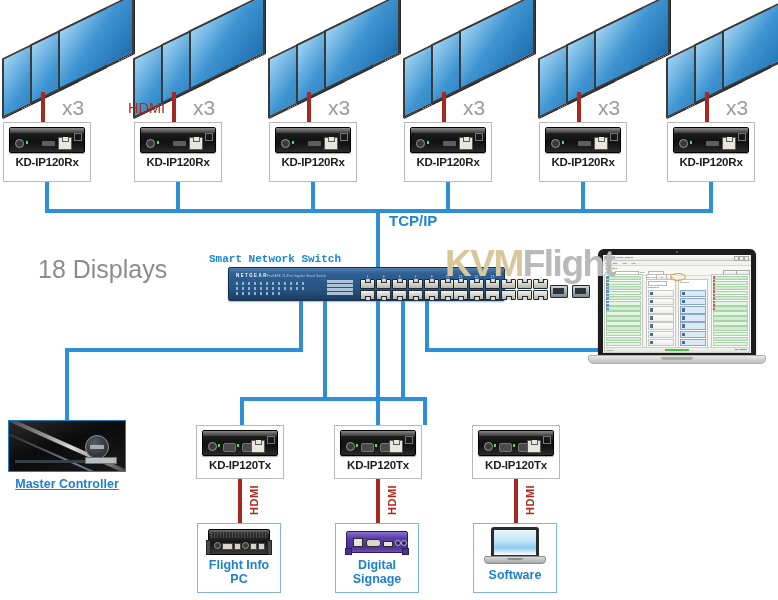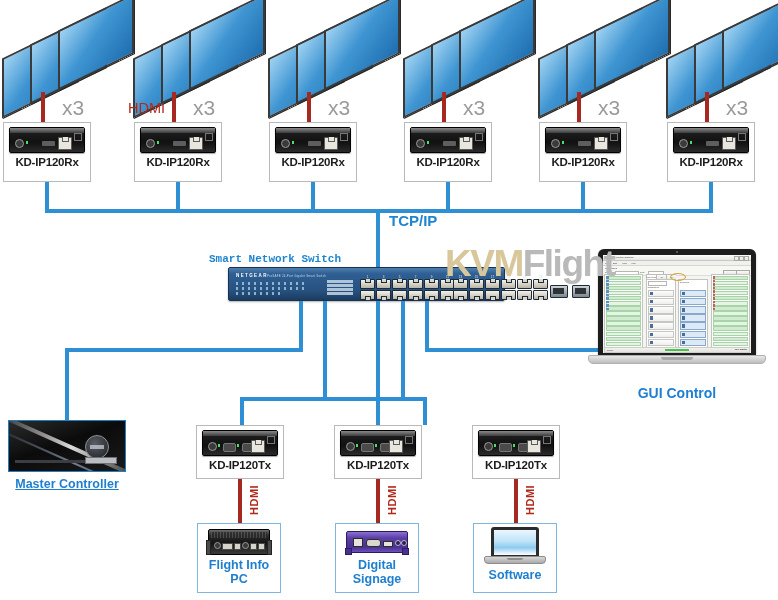--- a/index.html
+++ b/index.html
@@ -343,20 +343,21 @@
   <div class="wire wire-v" style="left:311px;top:182px;height:27px;"></div>
   <div class="wire wire-v" style="left:446px;top:182px;height:27px;"></div>
   <div class="wire wire-v" style="left:581px;top:182px;height:27px;"></div>
   <div class="wire wire-v" style="left:709px;top:182px;height:27px;"></div>
 
   <div class="wire wire-h" style="left:45px;top:209px;width:668px;"></div>
 
   <div class="wire wire-v" style="left:376px;top:209px;height:62px;"></div>
   <div class="lbl lbl-tcpip" style="left:389px;top:212px;font-weight:bold;">TCP/IP</div>
 
+  <div class="lbl lbl-displays" style="left:38px;top:255px;">18 Displays</div>
 
   <div class="lbl lbl-switch" style="left:209px;top:253px;">Smart Network Switch</div>
   <div id="switch">
     <div class="ngtext">NETGEAR</div>
     <div class="ngsub">ProSAFE 24-Port Gigabit Smart Switch</div>
     <div class="ledbank">
       <div class="ledrow" style="top:0;">
         <i style="left:0"></i>
           <i style="left:6px"></i>
           <i style="left:12px"></i>
@@ -635,21 +636,20 @@
           <div class="statusbar">
             <div style="position:absolute;left:2px;top:.5px;font-size:2.2px;color:#444;">Ready</div>
             <div class="prog"></div>
             <div class="logo">Key Digital</div>
           </div>
         </div>
       </div>
     </div>
     <div class="base"></div>
   </div>
-  <div class="lbl lbl-blue" style="left:588px;top:386px;width:178px;font-size:14px;">GUI Control</div>
 
   <div class="card" style="left:196px;top:425px;width:88px;height:54px;">
     <div class="ext">
       <div class="knob"></div>
         <div class="led" style="left:15px;"></div>
       <div class="db" style="left:20px;"></div>
         <div class="led" style="left:34px;"></div>
       <div class="db" style="left:39px;"></div>
         <div class="led" style="left:53px;"></div>
       <div class="rj"></div>

